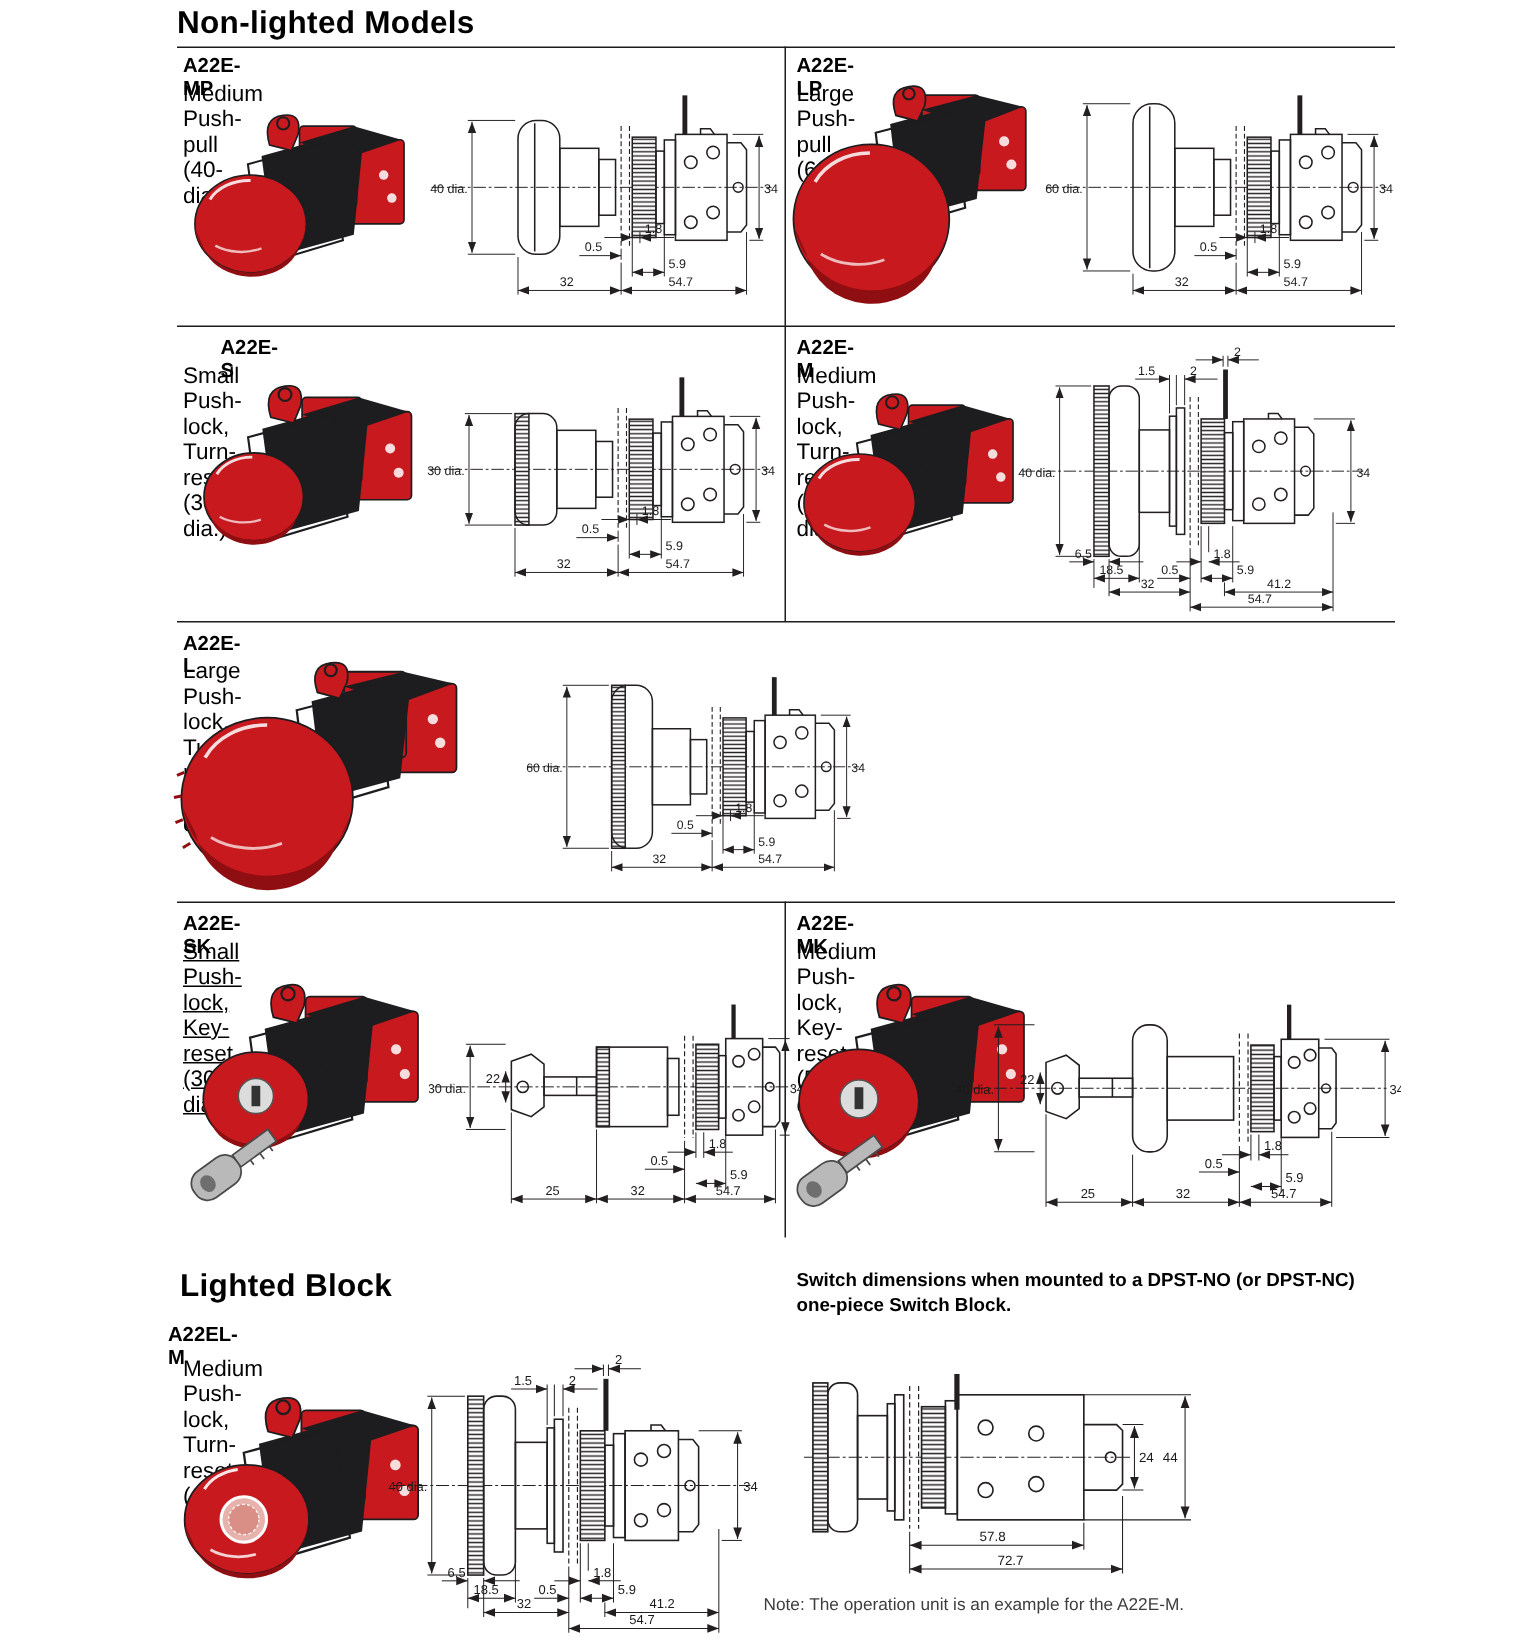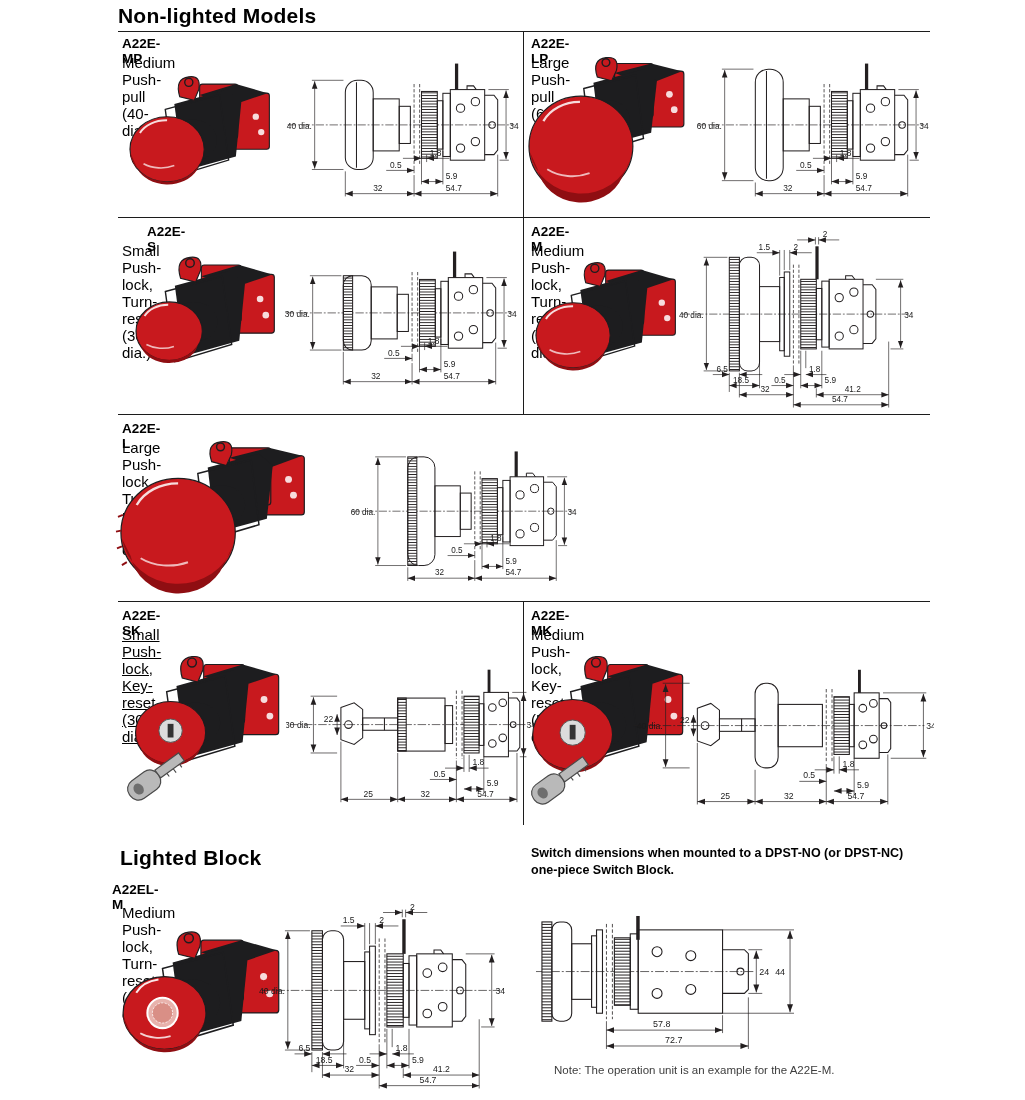--- a/index.html
+++ b/index.html
@@ -736,13 +736,13 @@
   <text x="243" y="61">44</text>
   <line class="dim" x1="73" y1="108" x2="73" y2="136"></line>
     <line class="dim" x1="190" y1="102" x2="190" y2="120"></line>
   <line class="dim" x1="73" y1="117" x2="190" y2="117" marker-start="url(#ma)" marker-end="url(#ma)"></line>
   <text x="120" y="114">57.8</text>
   <line class="dim" x1="216" y1="84" x2="216" y2="136"></line>
   <line class="dim" x1="73" y1="133" x2="216" y2="133" marker-start="url(#ma)" marker-end="url(#ma)"></line>
   <text x="132" y="130">72.7</text>
 </svg>
 
-<div class="abs note" style="left:554px; top:1064px;">Note: The operation unit is an example for the A22E-M.</div>
+<div class="abs note" style="left:509px; top:1064px;">Note: The operation unit is an example for the A22E-M.</div>
 
 </body></html>

